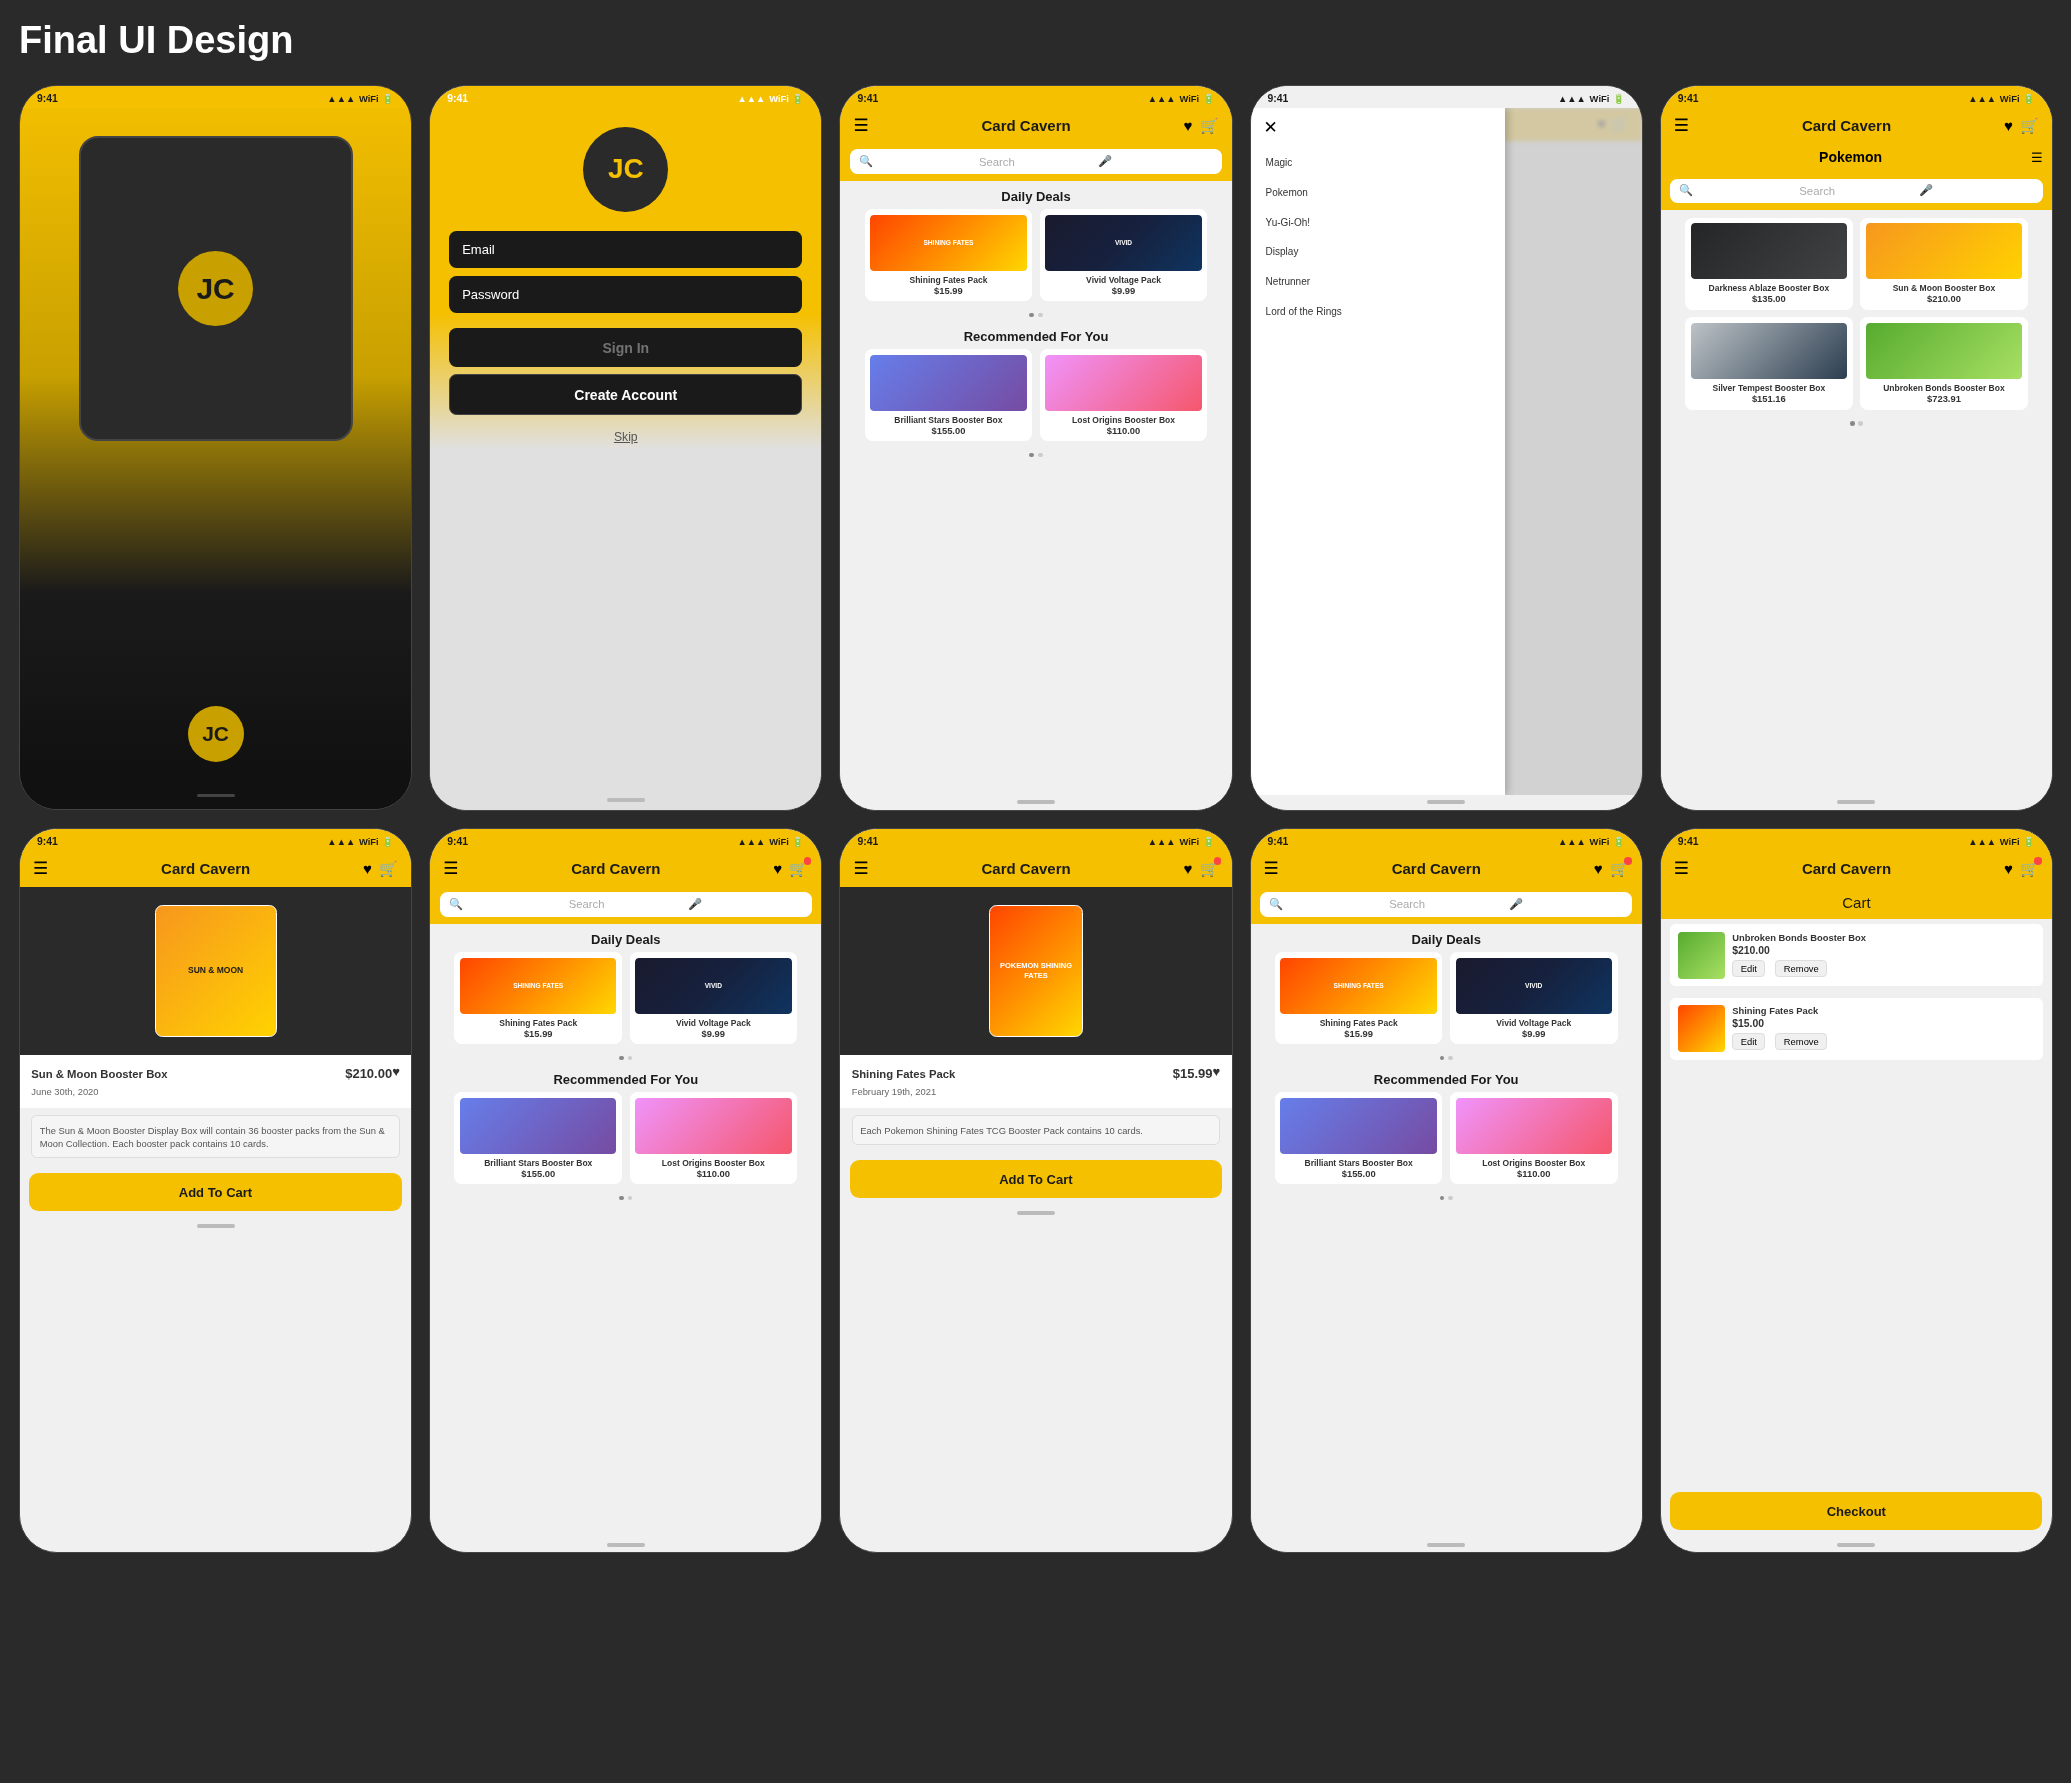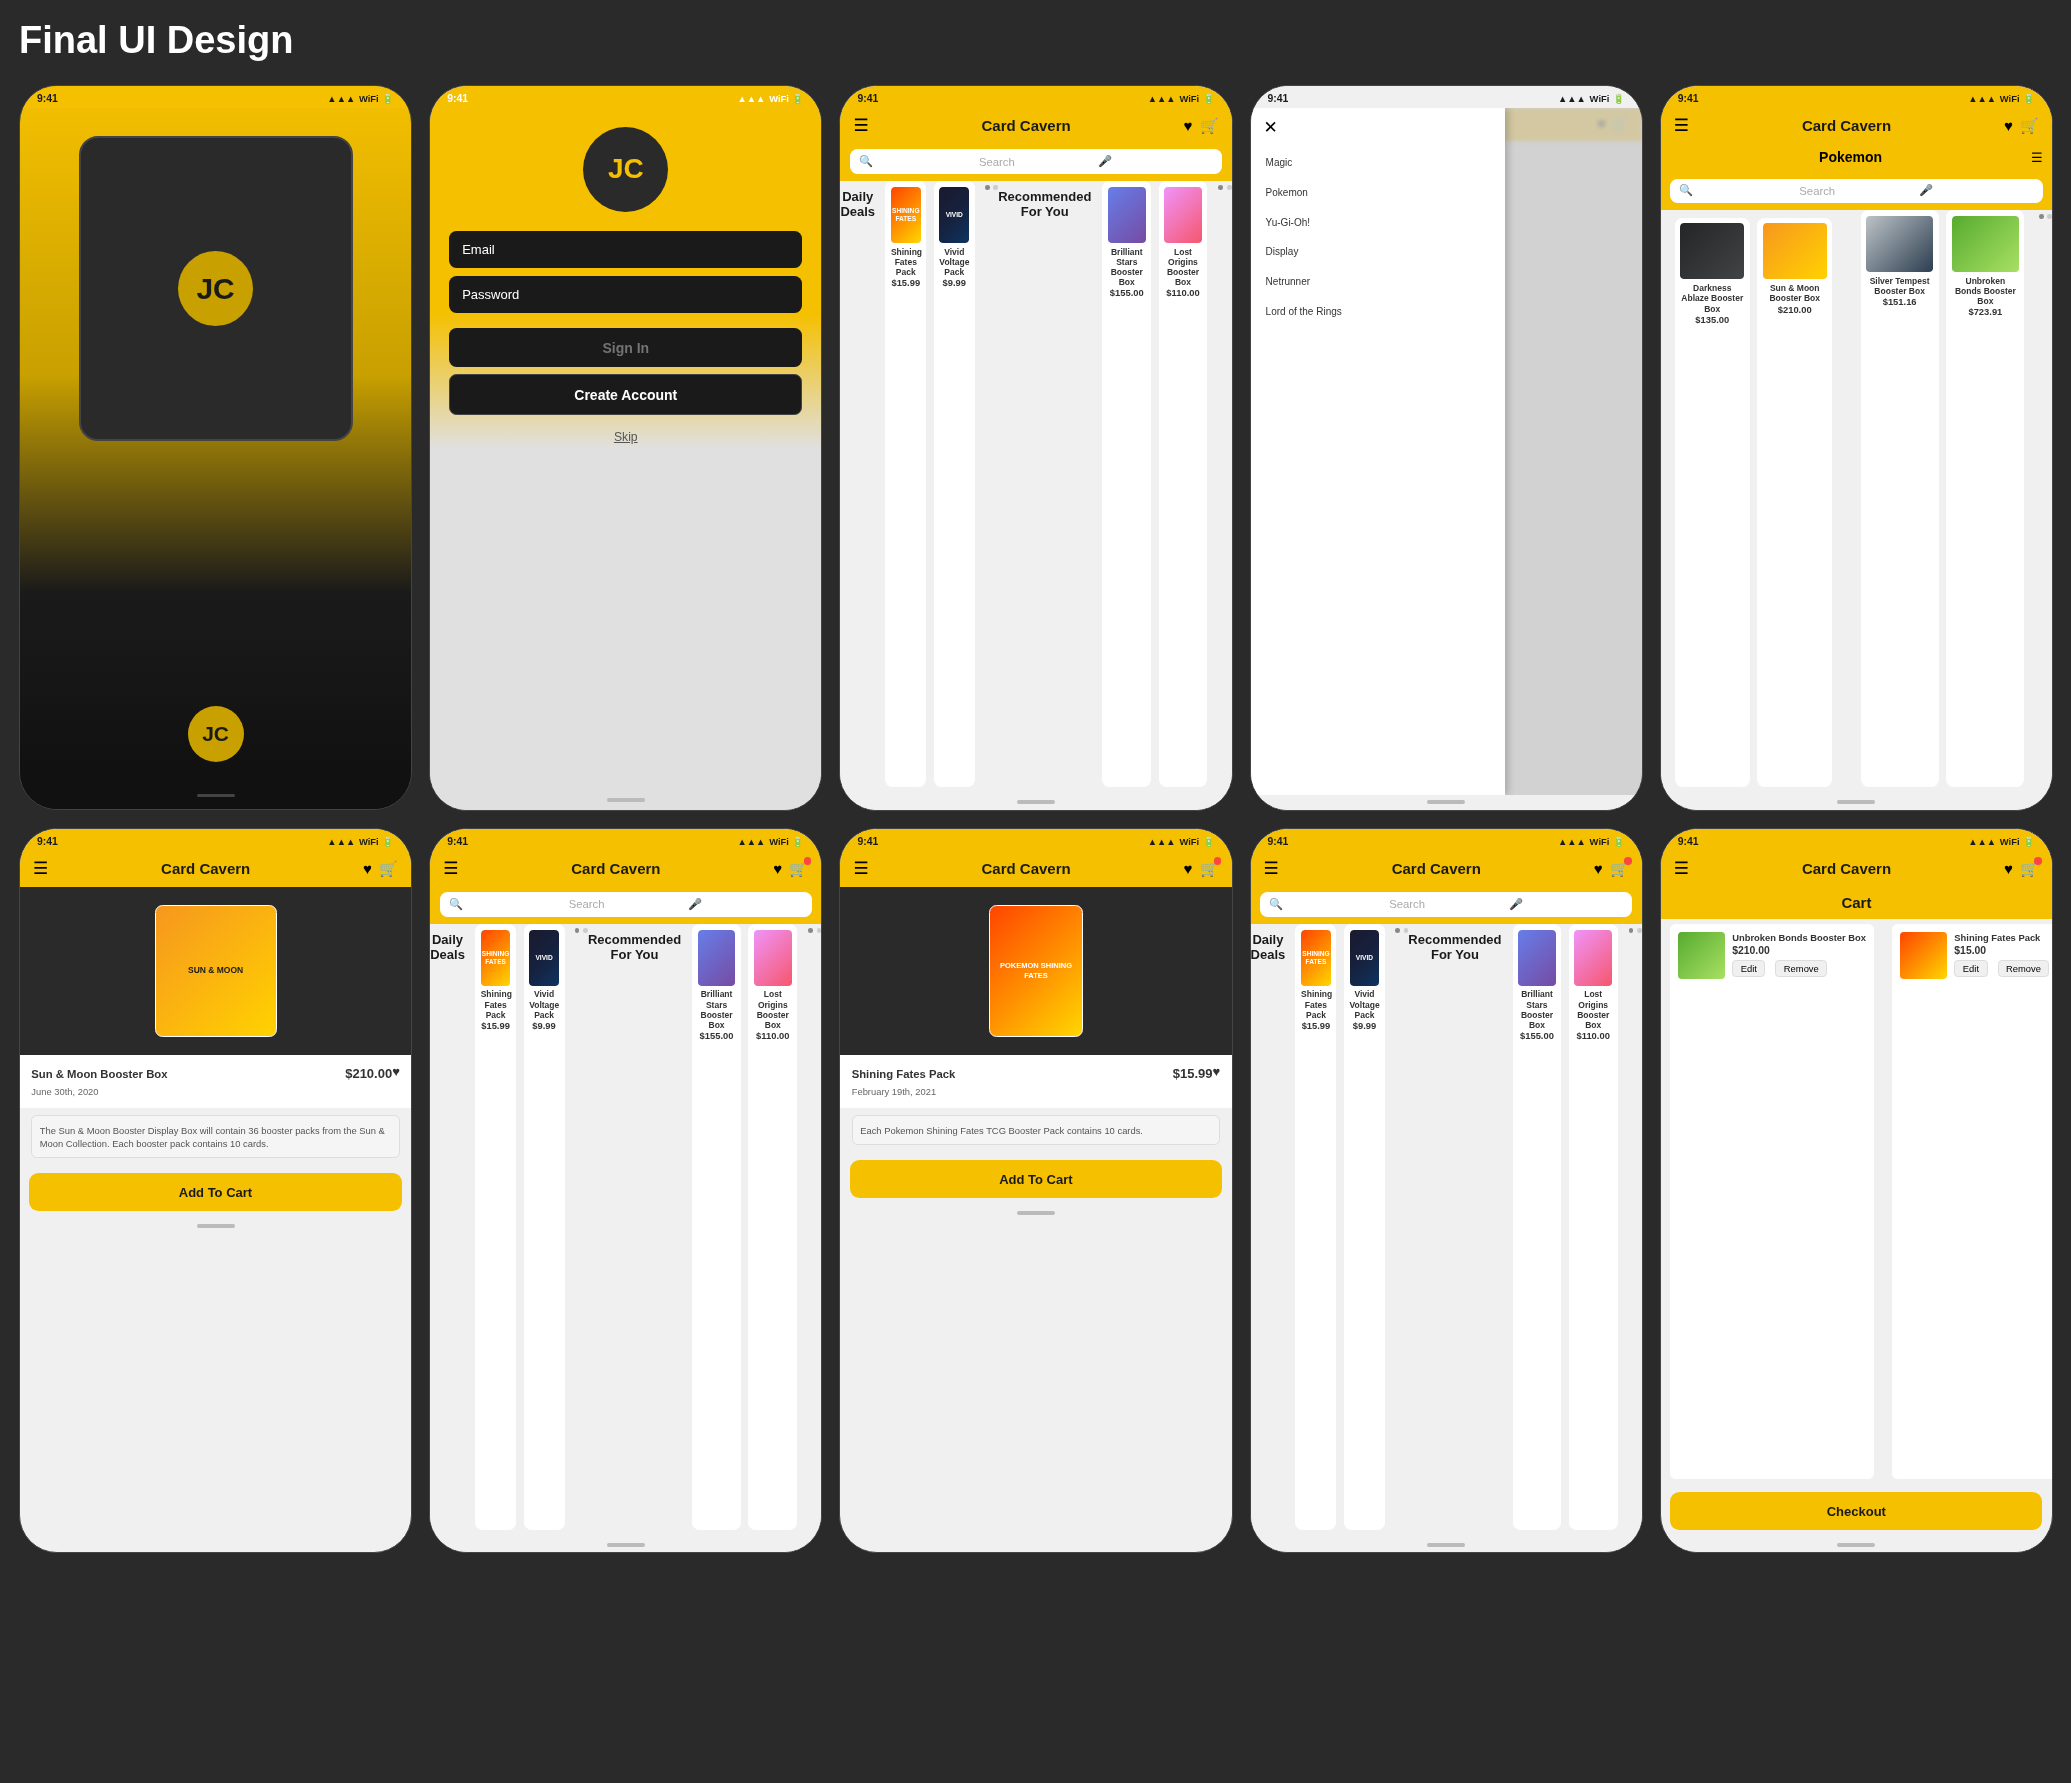--- a/index.html
+++ b/index.html
@@ -179,21 +179,21 @@
     }
     .search-input-wrap span { font-size: 11.3px; color: #aaa; flex: 1; }
     .mic-icon { font-size: 11.3px; color: #aaa; }
 
     
     .phone-content {
       flex: 1;
       overflow: hidden;
       background: #f0f0f0;
       display: flex;
-      flex-direction: row;
+      flex-direction: column;
     }
     .section-title {
       font-size: 13px;
       font-weight: 700;
       text-align: center;
       color: #1a1a1a;
       padding: 7.5px 0 5.6px;
     }
     .cards-row {
       display: flex;
@@ -298,21 +298,21 @@
       margin: 7.5px 9.4px;
       cursor: pointer;
       flex-shrink: 0;
     }
 
     
     .cart-section-title {
       background: #f5c000;
       padding: 7.5px 13px;
       font-size: 15px;
-      font-weight: 700;
+      font-weight: 400;
       text-align: center;
       color: #1a1a1a;
       flex-shrink: 0;
     }
     .cart-item {
       background: white;
       margin: 5.6px 9.4px;
       border-radius: 5.6px;
       padding: 7.5px;
       display: flex;

